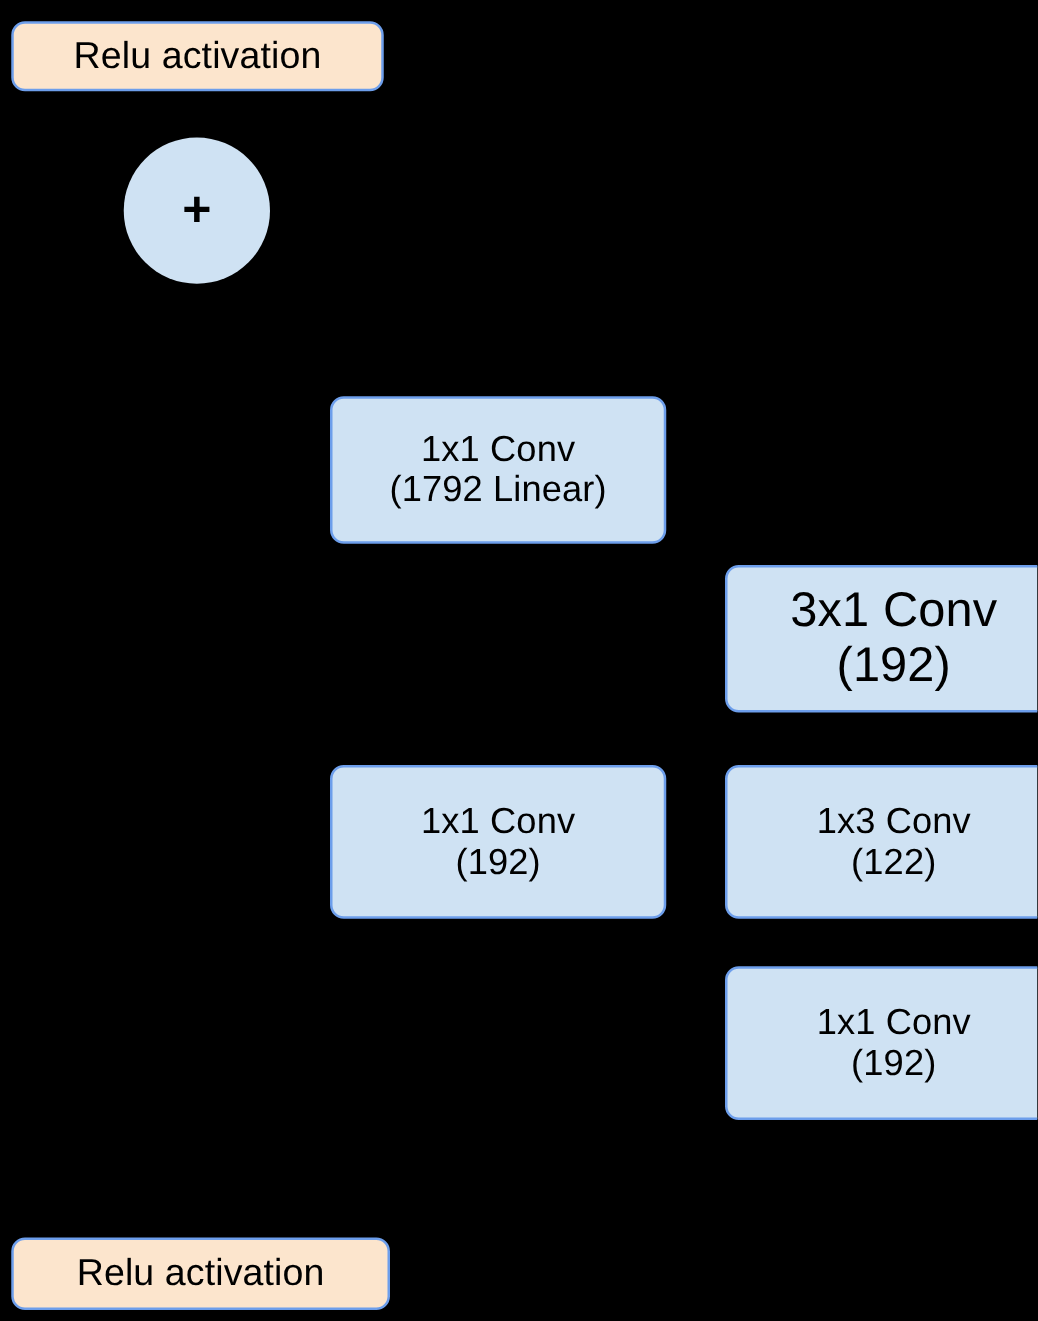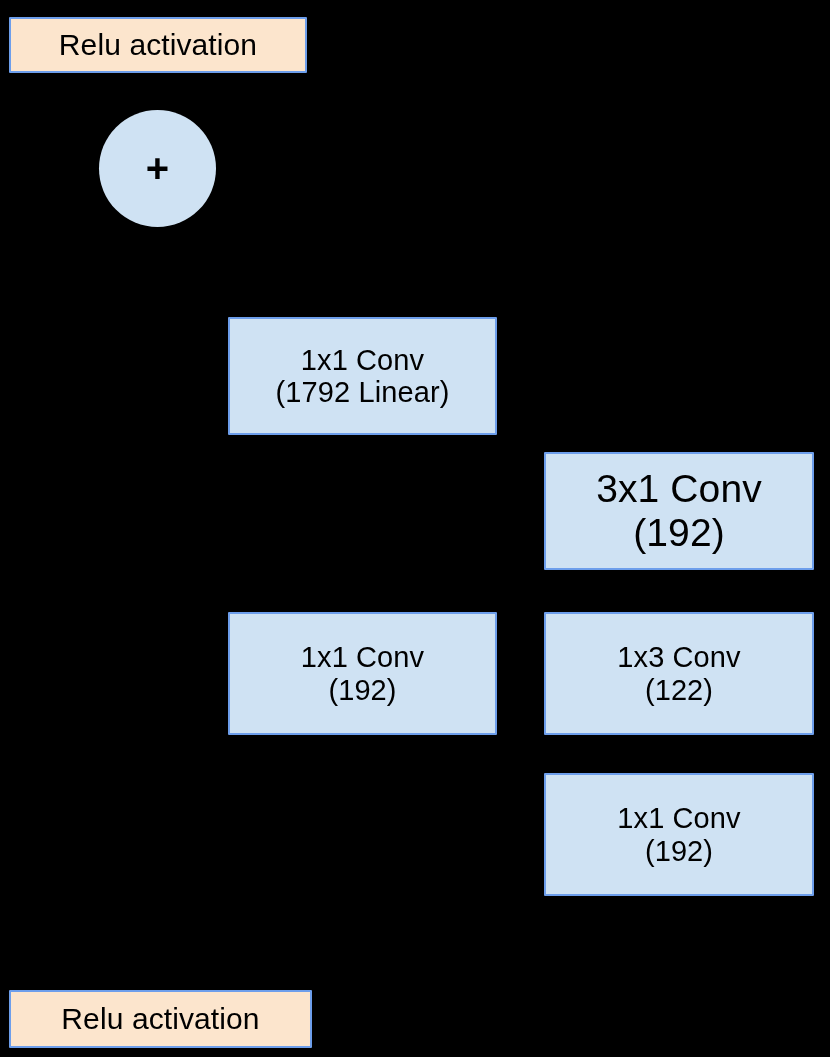--- a/index.html
+++ b/index.html
@@ -22,23 +22,23 @@
     align-items:center;
     justify-content:center;
     text-align:center;
     color:#000000;
     line-height:1.12;
     white-space:pre-line;
     letter-spacing:0.1px;
   }
   .rect{
     border:2px solid #6d9eeb;
-    border-radius:1px;
+    border-radius:11px;
   }
-  .fill-blue{background:#cfe2f3;}
+  .fill-blue{background:#cfe2f3;margin-left:36px;}
   .fill-peach{background:#fce5cd;}
   .label-lines{
     display:block;
     width:100%;
     padding:0 6px;
     box-sizing:border-box;
   }
   .circle{
     position:absolute;
     box-sizing:border-box;

